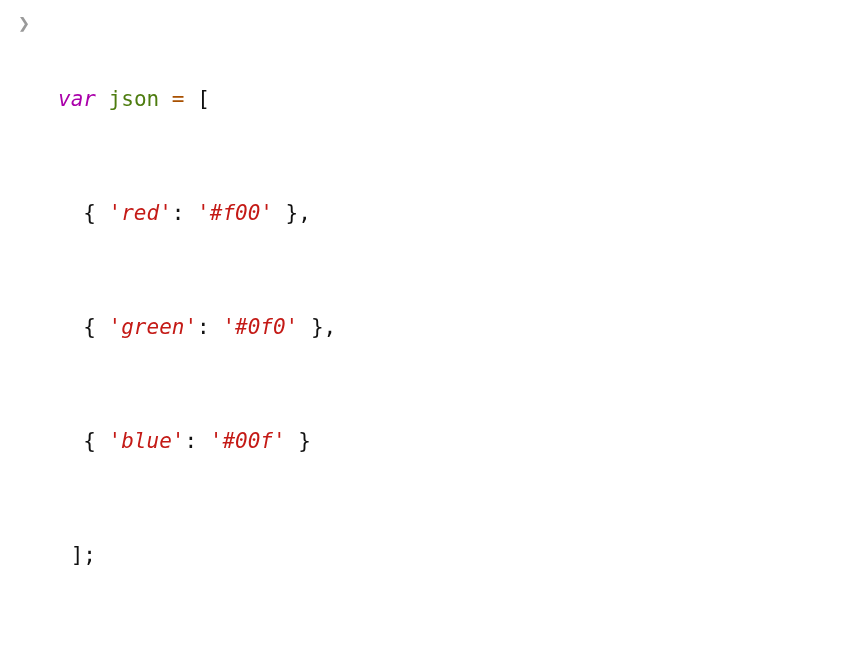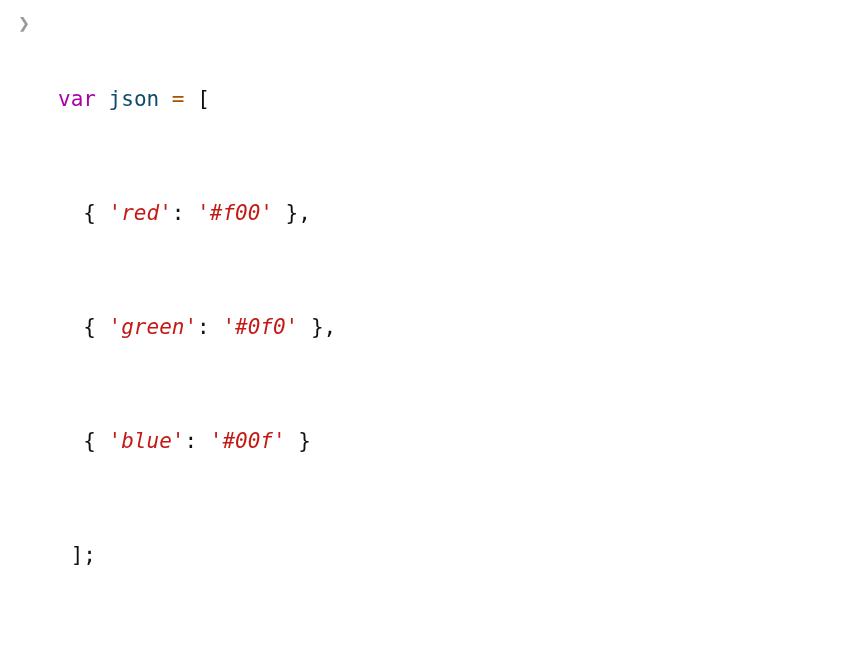--- a/index.html
+++ b/index.html
@@ -66,22 +66,22 @@
     color: #111111;
   }
 
   .code-line {
     white-space: pre;
     min-height: 38px;
   }
 
   
   .tok-plain   { color: #111111; }
-  .tok-keyword { color: #aa00aa; }
-  .tok-ident   { color: #0c4a6e; }
+  .tok-keyword { color: #aa00aa; font-style: italic; }
+  .tok-ident   { color: #4d7c0f; }
   .tok-string  { color: #c41a16; font-style: italic; }
   .tok-op      { color: #a85000; }
 
   .input-row-1 { padding-top: 4px; padding-bottom: 2px; }
 </style>
 </head>
 <body>
 
 <div class="console">
 

